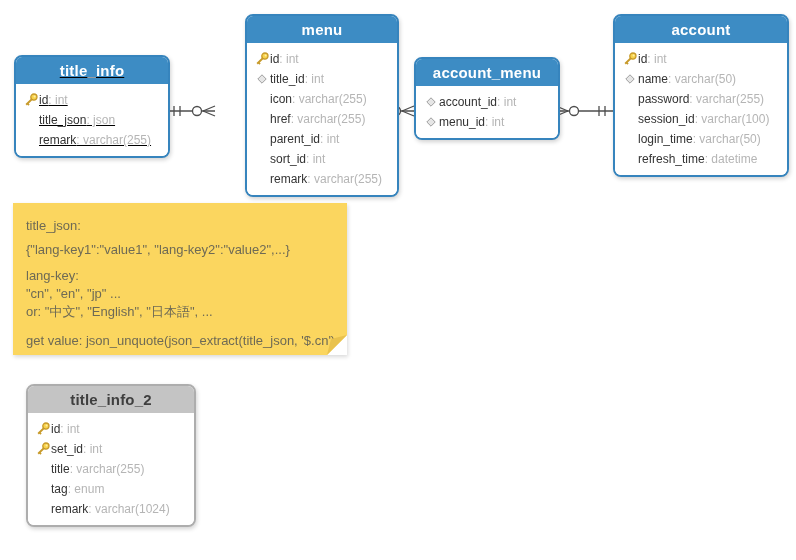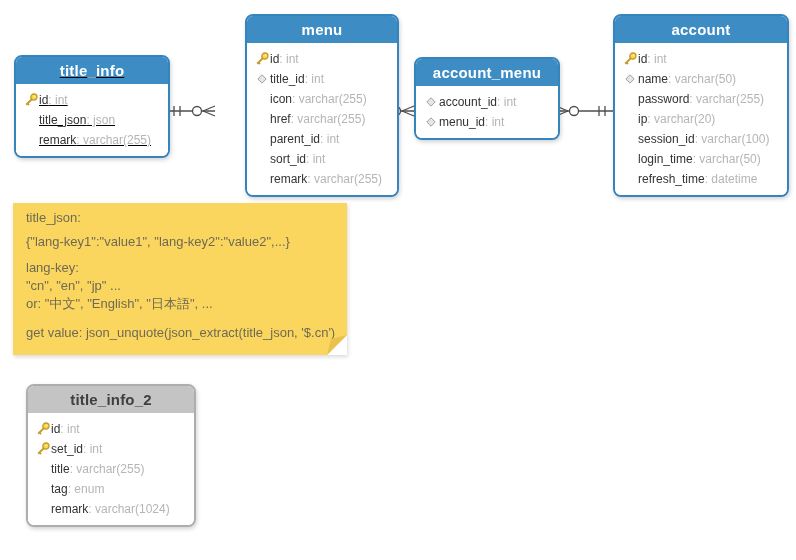--- a/index.html
+++ b/index.html
@@ -24,21 +24,21 @@
   .tbody{padding:6px 17px 6px 6px;background:#fff;}
   .frow{display:flex;align-items:center;height:20px;white-space:nowrap;}
   .ficon{width:17px;flex:0 0 17px;display:inline-flex;align-items:center;justify-content:center;}
   .fname{font-size:12px;color:var(--fname);}
   .ftype{font-size:12px;color:var(--ftype);}
   #wires{position:absolute;left:0;top:0;z-index:0;}
   .table,#note{z-index:1;}
   #note{
     position:absolute;left:13px;top:203px;width:334px;height:152px;
     background:var(--note);box-shadow:1px 2px 4px rgba(0,0,0,.15);
-    box-sizing:border-box;padding:6px 10px 0 13px;
+    box-sizing:border-box;padding:14px 10px 0 13px;
   }
   .note-line{font-size:13px;color:#6e6a55;line-height:17px;}
   .note-line:nth-child(1){margin-bottom:7px;}
   .note-line:nth-child(2){margin-bottom:9px;}
   .note-line:nth-child(3){margin-bottom:1px;}
   .note-line:nth-child(4){margin-bottom:1px;}
   .note-line:nth-child(5){margin-bottom:12px;}
   #note-fold{position:absolute;right:0;bottom:0;}
 </style>
 </head>
@@ -208,25 +208,20 @@
           <span class="fname">name</span>
           <span class="ftype">: varchar(50)</span>
         </div>
         <div class="frow">
           <span class="ficon"></span>
           <span class="fname">password</span>
           <span class="ftype">: varchar(255)</span>
         </div>
         <div class="frow">
           <span class="ficon"></span>
-          <span class="fname">ip</span>
-          <span class="ftype">: varchar(20)</span>
-        </div>
-        <div class="frow">
-          <span class="ficon"></span>
           <span class="fname">session_id</span>
           <span class="ftype">: varchar(100)</span>
         </div>
         <div class="frow">
           <span class="ficon"></span>
           <span class="fname">login_time</span>
           <span class="ftype">: varchar(50)</span>
         </div>
         <div class="frow">
           <span class="ficon"></span>

